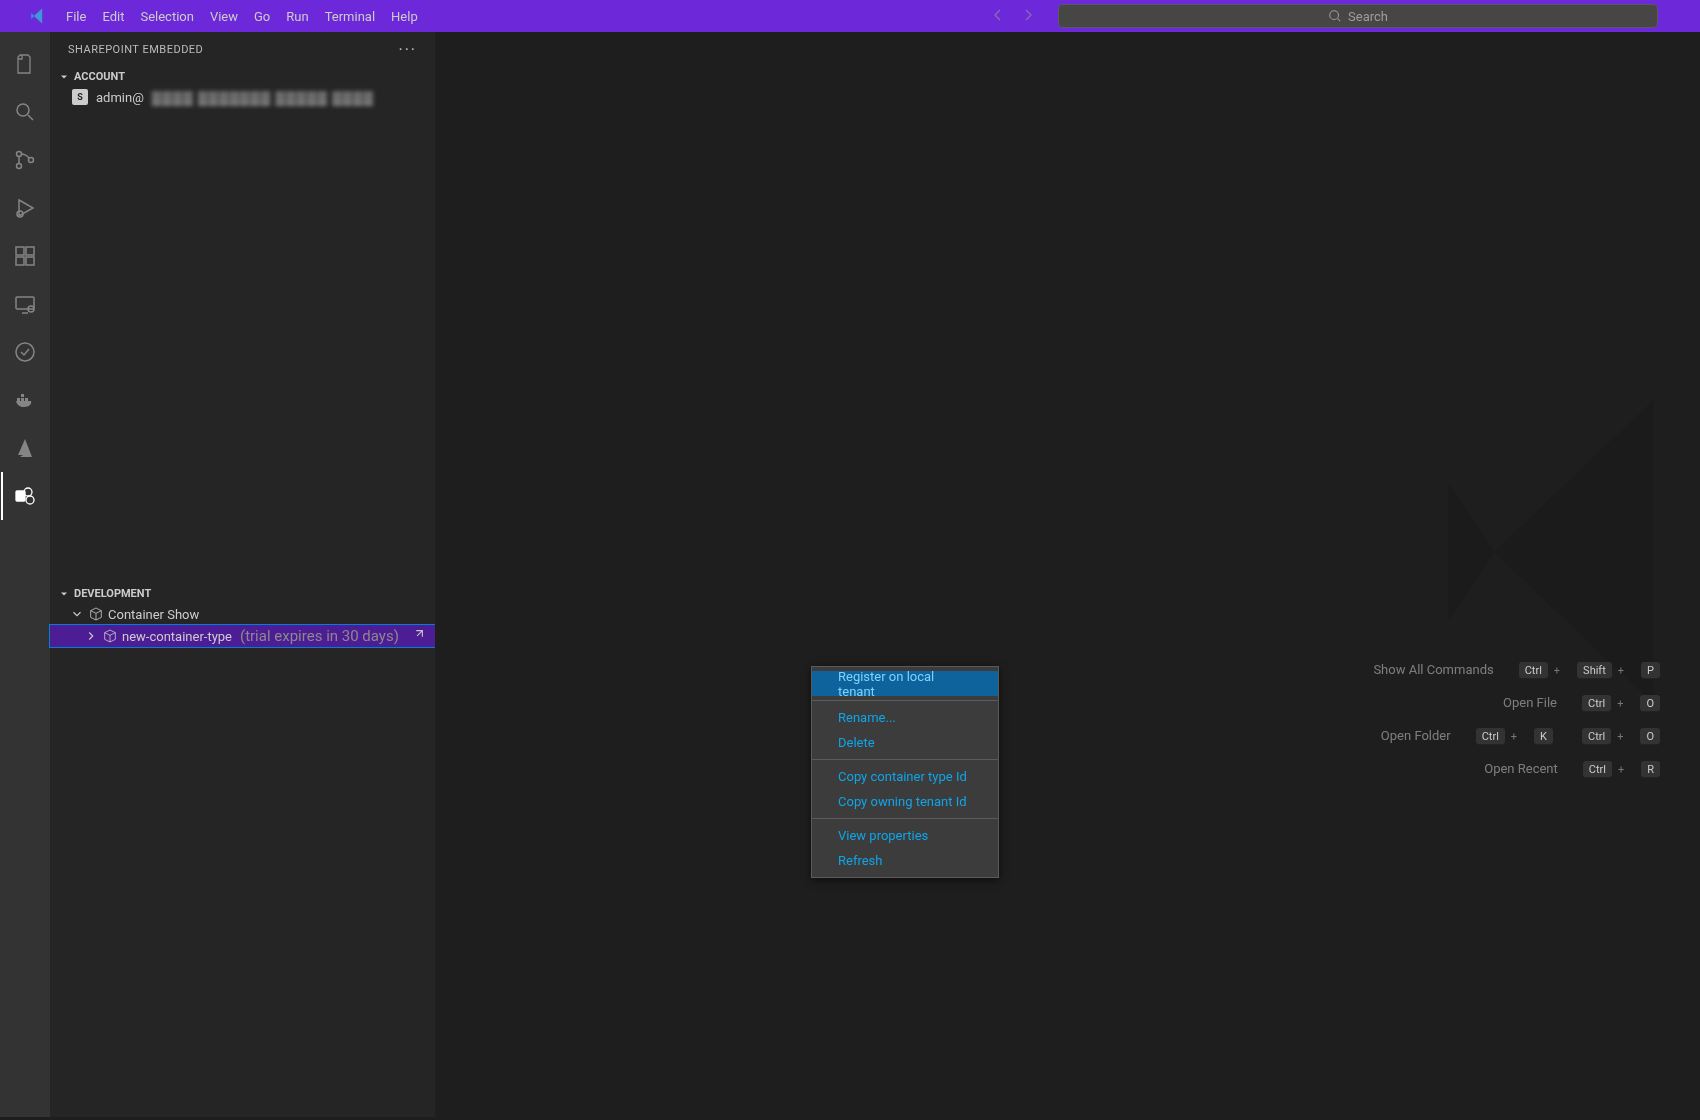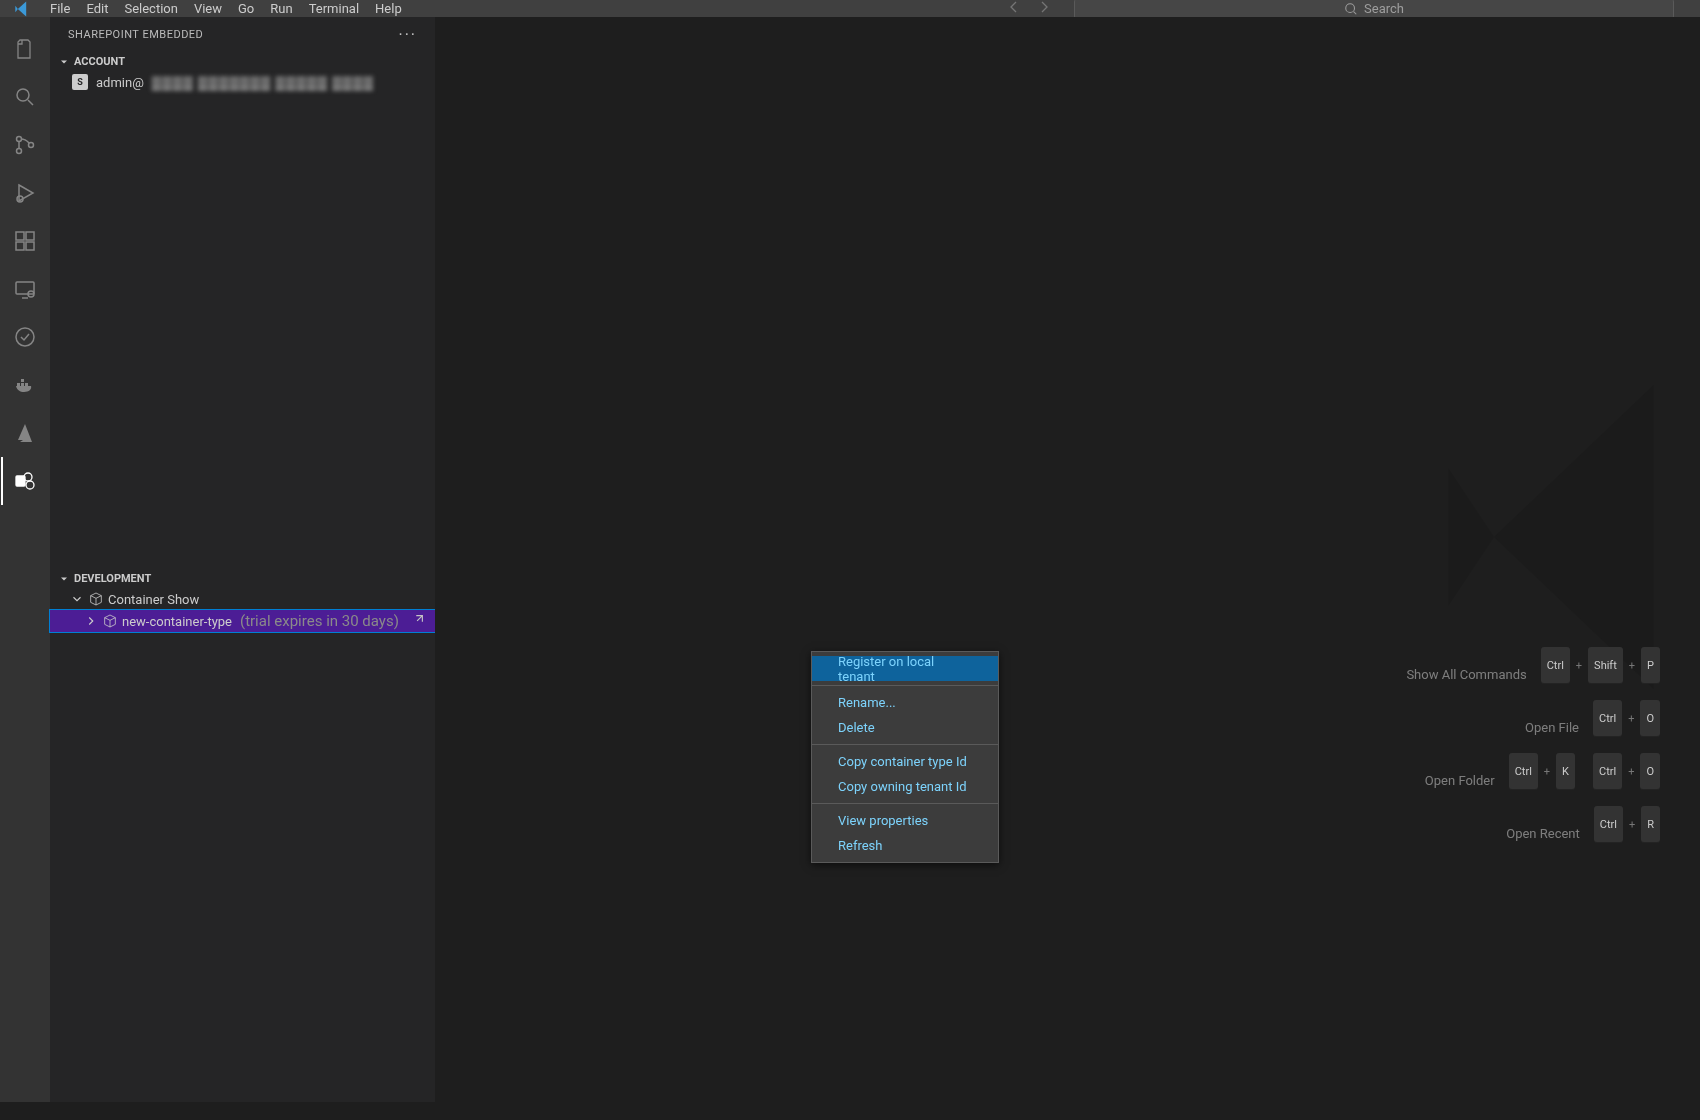--- a/index.html
+++ b/index.html
@@ -8,25 +8,25 @@
     background: #1e1e1e;
     color: #cccccc;
     width: 1700px;
     height: 1120px;
     overflow: hidden;
     font-size: 13px;
   }
   
   
   .titlebar {
-    height: 17px;
-    background: #404040;
-    display: flex;
-    align-items: center;
-    padding: 0 8px;
+    height: 32px;
+    background: #6d28d9;
+    display: flex;
+    align-items: center;
+    padding: 0 24px;
   }
   .logo {
     width: 20px; height: 20px;
     margin-left: 4px; margin-right: 10px;
     display:flex; align-items:center; justify-content:center;
   }
   .menubar { display: flex; gap: 0; }
   .menu-item {
     padding: 4px 8px;
     color: #cccccc;
@@ -189,46 +189,47 @@
     flex-direction:column;
     gap:16px;
     color:#8a8a8a;
   }
   .shortcut-row { display:flex; align-items:flex-end; justify-content:flex-end; gap:14px;}
   .shortcut-label { color: rgba(204,204,204,0.55); font-size:13px; text-align:right; line-height:1.3;}
   .keys { display:flex; gap:6px; align-items:center; }
   .key {
     background:#333333;
     border-radius:3px;
-    padding:12px 6px;
+    padding:2px 6px;
     font-size:11px;
     color:#cccccc;
     box-shadow: inset 0 -1px 0 rgba(0,0,0,0.3);
     min-width:16px;
     text-align:center;
+    margin-left:11px;
   }
   .plus { color:#777; font-size:11px; }
   
   
   .context-menu {
     position:absolute;
     left: 376px;
     top: 634px;
     width: 188px;
     background:#3c3c3c;
     border:1px solid #5a5a5a;
     box-shadow: 0 2px 8px rgba(0,0,0,0.6);
     padding:4px 0;
     z-index: 100;
   }
   .cm-item {
     height:25px;
     display:flex; align-items:center;
     padding: 0 26px;
-    color:#7dd3fc;
+    color:#0ea5e9;
     font-size:13px;
     cursor:pointer;
   }
   .cm-item.highlight {
     background:#0e639c;
     color:#7dd3fc;
   }
   .cm-sep {
     height:1px;
     background:#5a5a5a;

